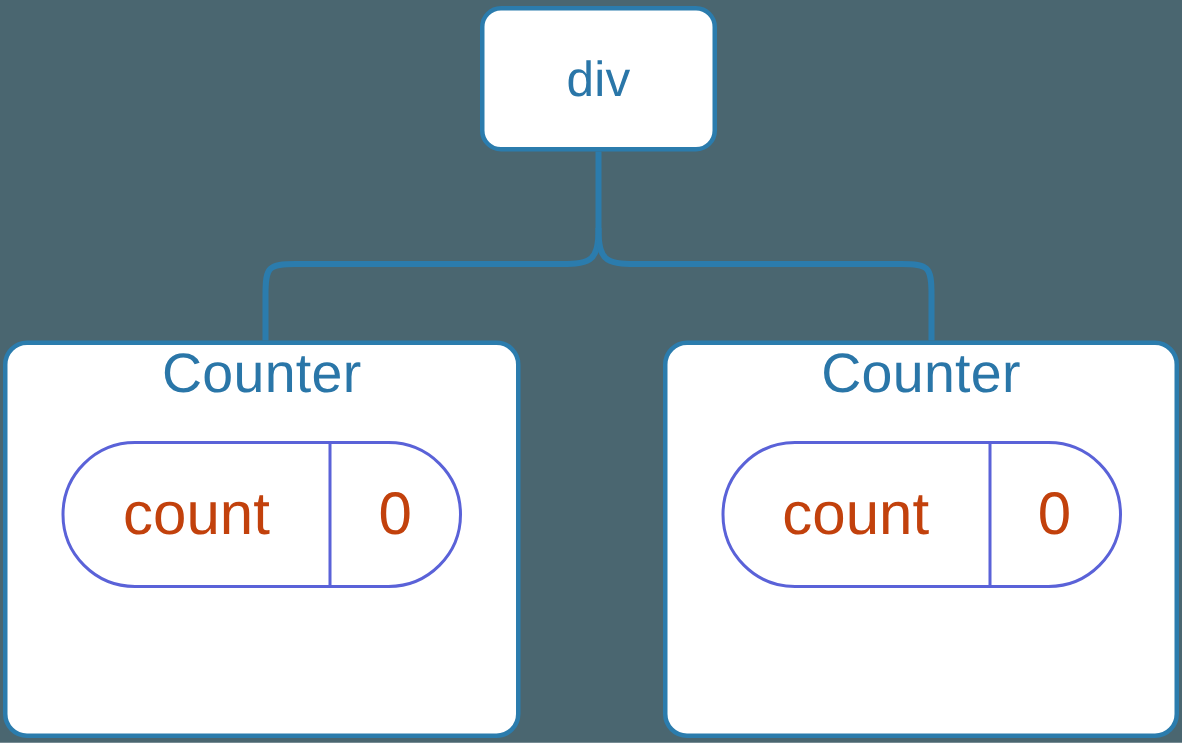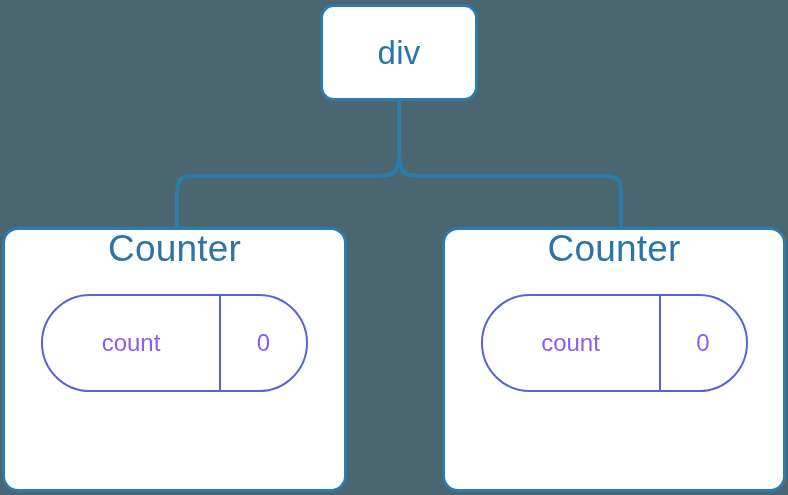--- a/index.html
+++ b/index.html
@@ -82,22 +82,22 @@
     border-radius: 49px;
     display: flex;
     align-items: stretch;
     background: #ffffff;
   }
   .pill-key,
   .pill-val {
     display: flex;
     align-items: center;
     justify-content: center;
-    color: #8b5cf6;
-    font-size: 24px;
+    color: #c2410c;
+    font-size: 40px;
     line-height: 1;
   }
   .pill-key {
     flex: 0 0 176px;
     border-right: 2px solid #5a62d8;
   }
   .pill-val {
     flex: 1 1 auto;
   }
 </style>

